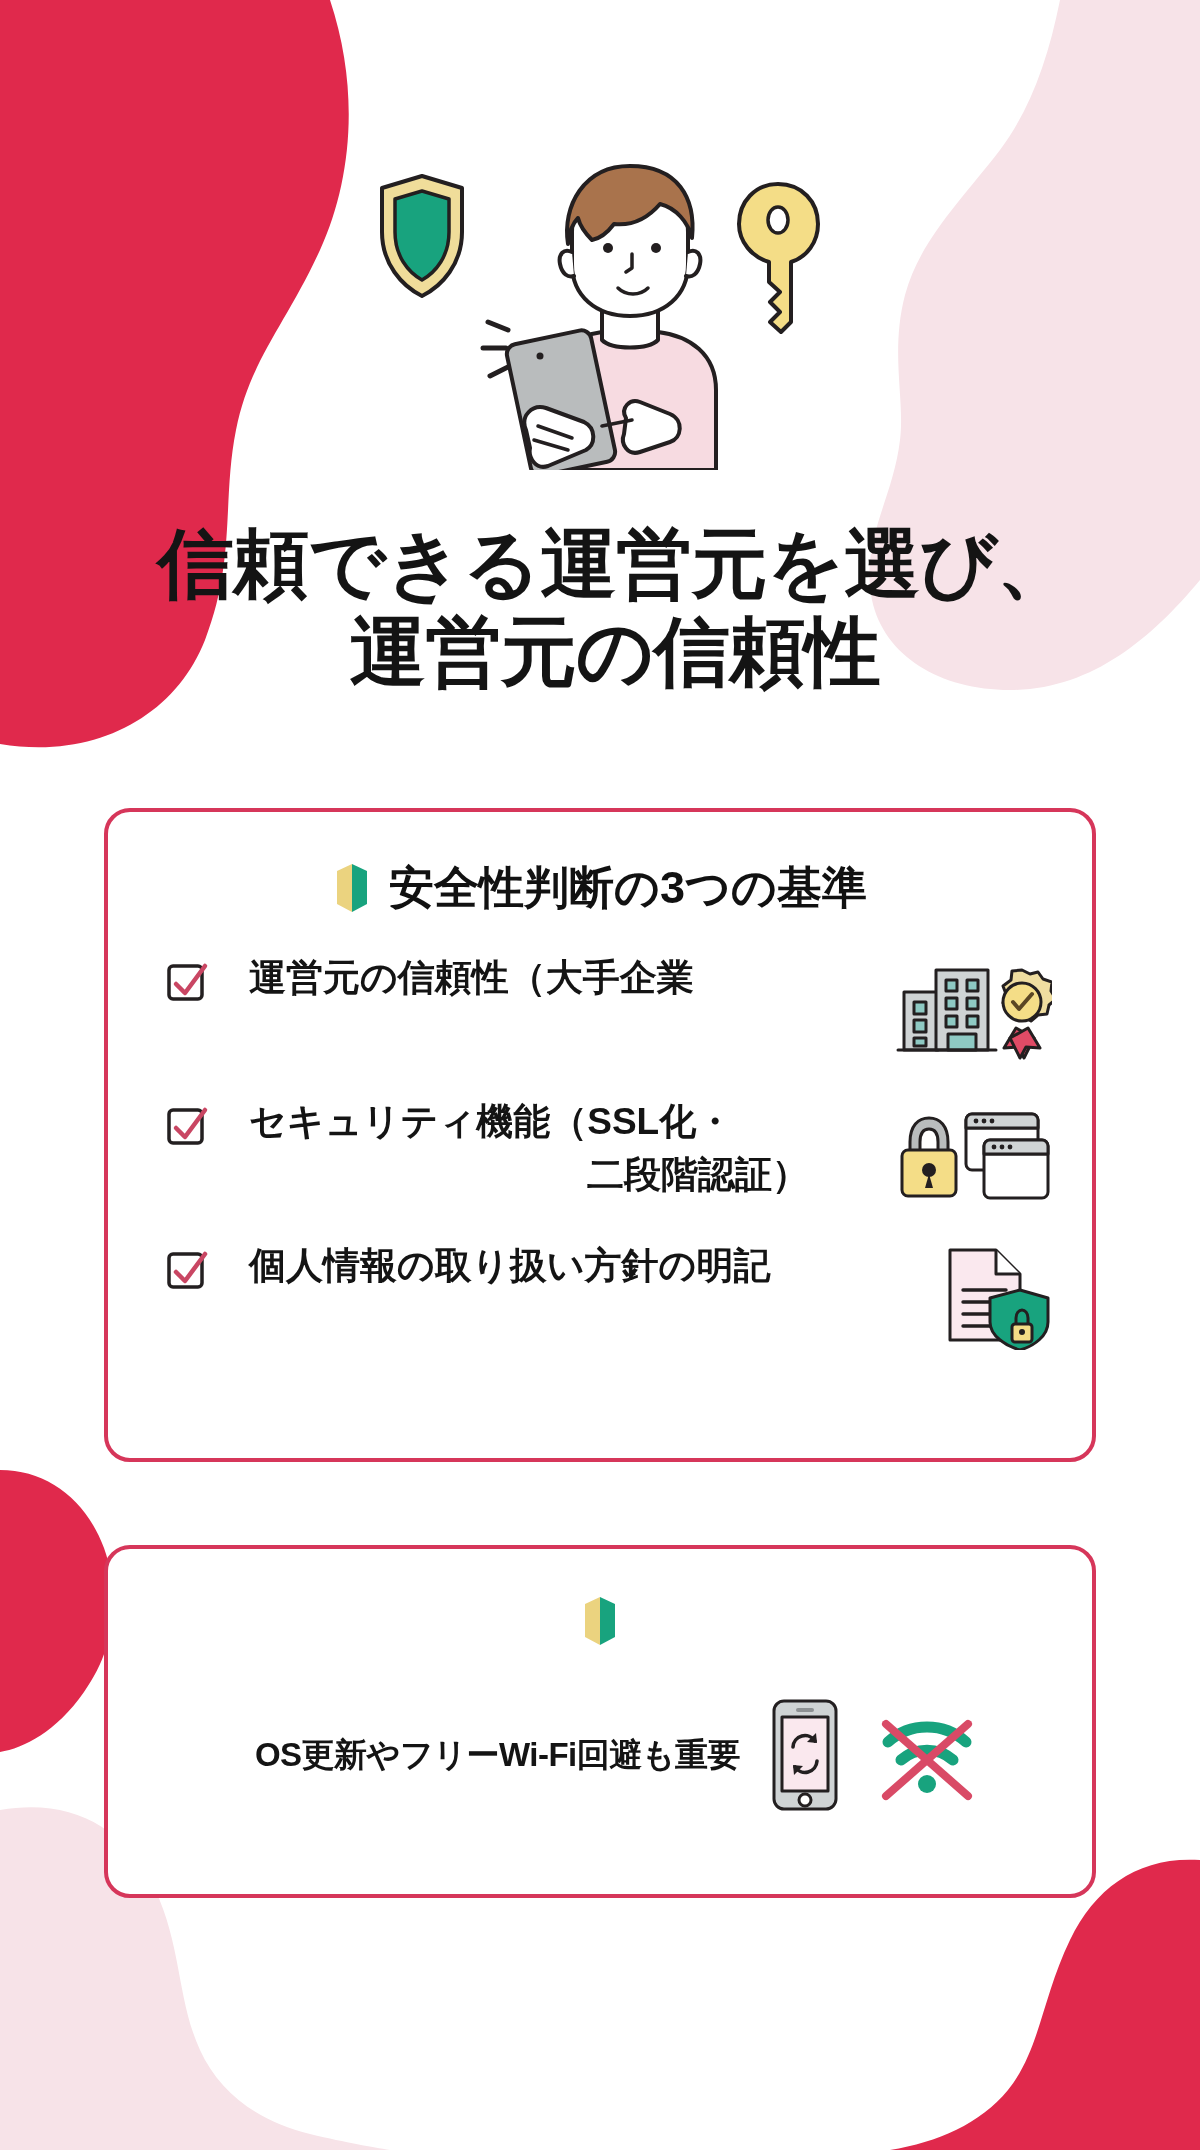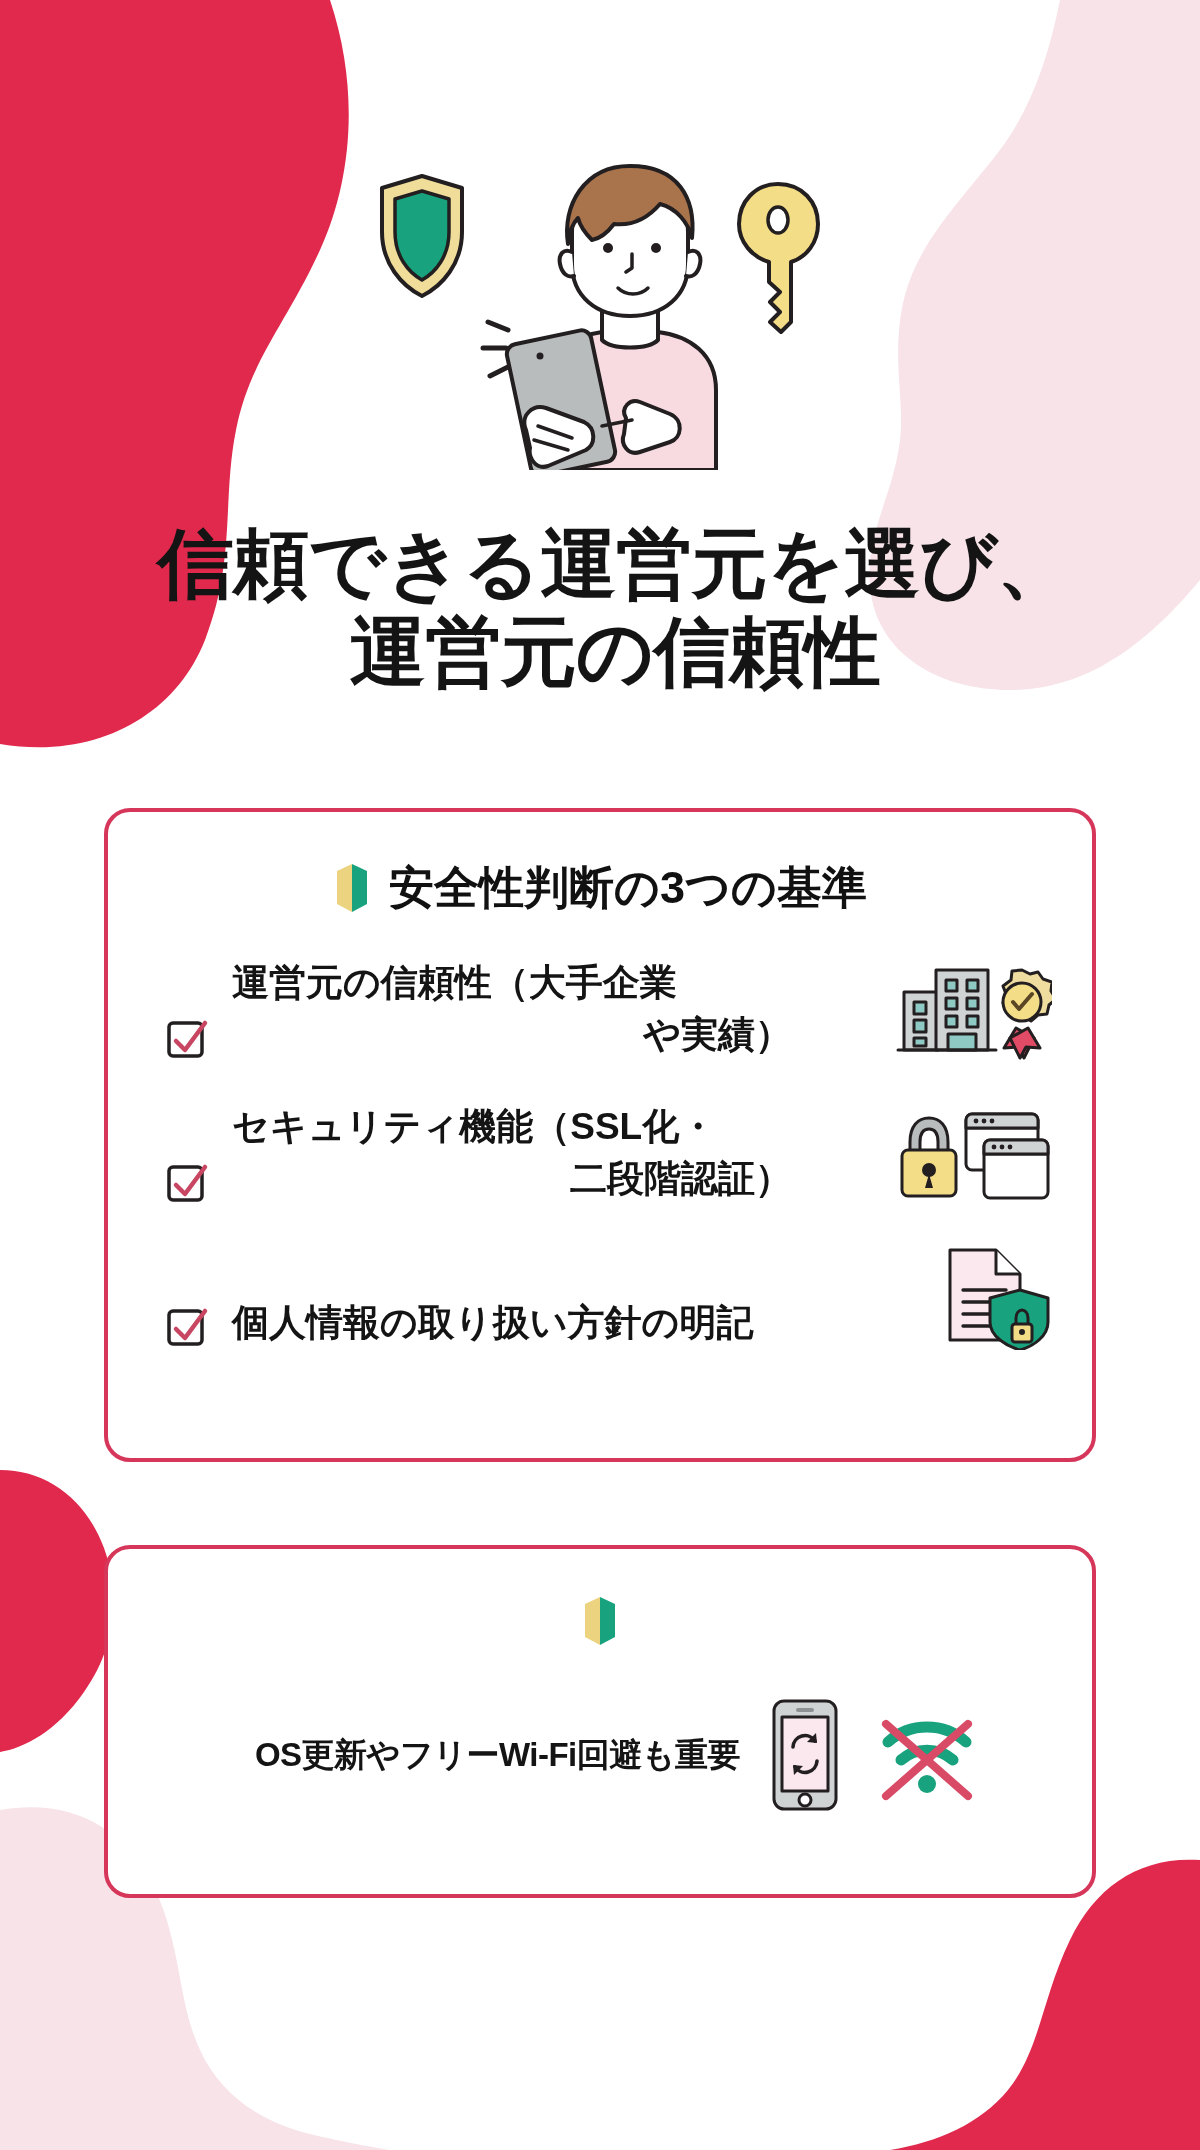--- a/index.html
+++ b/index.html
@@ -52,21 +52,21 @@
     gap:18px;
     margin-top:46px;
   }
   .card-head .htxt{
     font-size:45px;font-weight:700;color:#111;letter-spacing:0px;
   }
   .badge-icon{width:38px;height:52px;flex:0 0 auto;display:block;}
 
   .list{margin-top:34px;padding:0 0 0 0;}
   .list-item{
-    display:flex;align-items:flex-end;gap:22px;
+    display:flex;align-items:flex-start;gap:39px;
     padding:0 40px 0 56px;
     margin-bottom:34px;
     position:relative;
   }
   .cbox{width:46px;height:46px;flex:0 0 auto;margin-top:7px;}
   .item-text{
     font-size:37px;font-weight:700;color:#141414;
     line-height:1.42;
     flex:1 1 auto;
     max-width:560px;
@@ -176,21 +176,20 @@
 
       <div class="list">
 
         <div class="list-item">
           <svg class="cbox" viewBox="0 0 46 46" aria-hidden="true">
             <rect x="5" y="7" width="33" height="33" rx="4" fill="#fff" stroke="#231f20" stroke-width="3.5"></rect>
             <path d="M12,25 L21,34 L41,7" fill="none" stroke="#c94663" stroke-width="4.5" stroke-linecap="round" stroke-linejoin="round"></path>
           </svg>
           <div class="item-text">
             <span>運営元の信頼性（大手企業</span>
-            <span class="l2">や実績）</span>
           </div>
           <svg class="item-icon" width="160" height="110" viewBox="0 0 160 110" aria-hidden="true">
             <g stroke="#231f20" stroke-width="3" stroke-linejoin="round">
               <rect x="12" y="40" width="34" height="58" fill="#cfd3d4"></rect>
               <rect x="44" y="18" width="52" height="80" fill="#cfd3d4"></rect>
               <rect x="22" y="50" width="12" height="12" fill="#8ec9c3"></rect>
               <rect x="22" y="68" width="12" height="12" fill="#8ec9c3"></rect>
               <rect x="22" y="86" width="12" height="8" fill="#8ec9c3"></rect>
               <rect x="54" y="28" width="11" height="11" fill="#8ec9c3"></rect>
               <rect x="75" y="28" width="11" height="11" fill="#8ec9c3"></rect>

